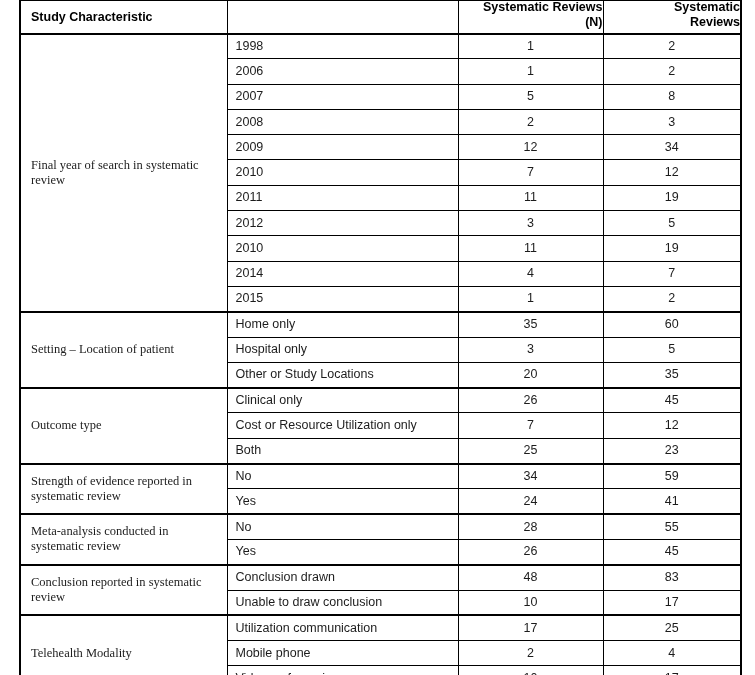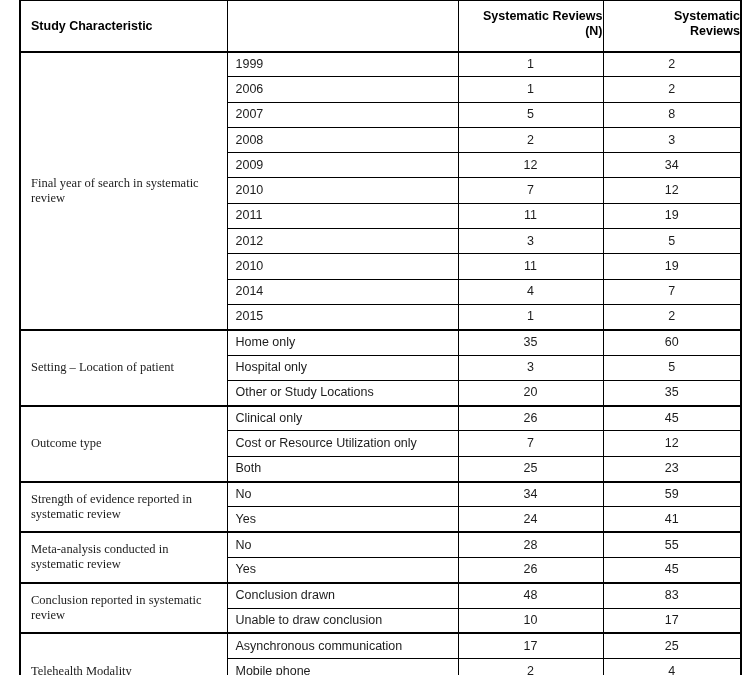--- a/index.html
+++ b/index.html
@@ -20,21 +20,21 @@
     table-layout: fixed;
     background: #ffffff;
     border-left: 2px solid #000;
     border-right: 2px solid #000;
   }
   table.data th, table.data td {
     border: 1px solid #000;
     box-sizing: border-box;
     overflow: hidden;
   }
-  thead tr { height: 51px; }
+  thead tr { height: 33px; }
   thead th {
     border-top: none;
     border-bottom: 2px solid #000;
     font-size: 12.5px;
     font-weight: bold;
     color: #000000;
     vertical-align: middle;
     padding: 0;
   }
   th.h-char { text-align: left; padding-left: 10px; }
@@ -80,21 +80,21 @@
           <div class="h-lines">
             <span>Systematic</span><br>
             <span>Reviews</span>
           </div>
         </th>
       </tr>
     </thead>
     <tbody>
         <tr class="section-start">
           <td class="char-cell" rowspan="11">Final year of search in systematic review</td>
-          <td class="value-cell">1999</td>
+          <td class="value-cell">1998</td>
           <td class="n-cell">1</td>
           <td class="pct-cell">2</td>
         </tr>
         <tr>
           <td class="value-cell">2006</td>
           <td class="n-cell">1</td>
           <td class="pct-cell">2</td>
         </tr>
         <tr>
           <td class="value-cell">2007</td>
@@ -201,21 +201,21 @@
           <td class="n-cell">48</td>
           <td class="pct-cell">83</td>
         </tr>
         <tr>
           <td class="value-cell">Unable to draw conclusion</td>
           <td class="n-cell">10</td>
           <td class="pct-cell">17</td>
         </tr>
         <tr class="section-start">
           <td class="char-cell" rowspan="3">Telehealth Modality</td>
-          <td class="value-cell">Asynchronous communication</td>
+          <td class="value-cell">Utilization communication</td>
           <td class="n-cell">17</td>
           <td class="pct-cell">25</td>
         </tr>
         <tr>
           <td class="value-cell">Mobile phone</td>
           <td class="n-cell">2</td>
           <td class="pct-cell">4</td>
         </tr>
         <tr>
           <td class="value-cell">Videoconferencing</td>

